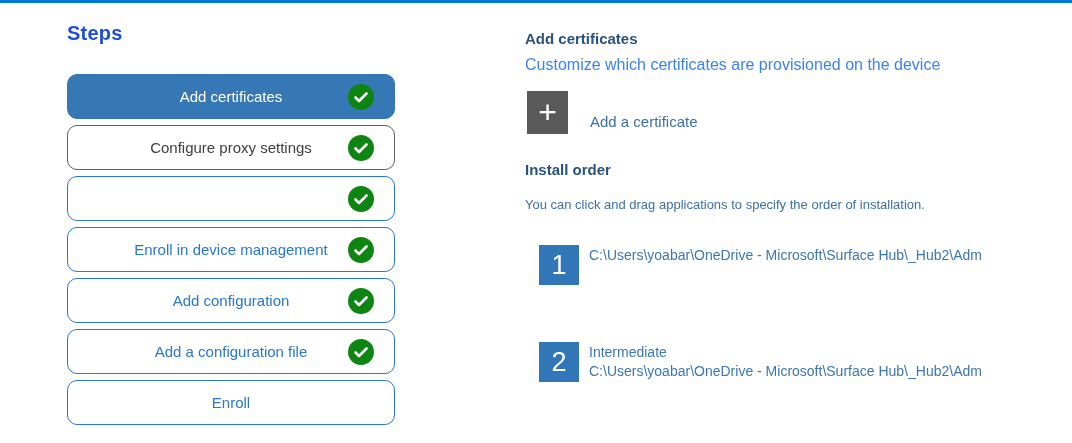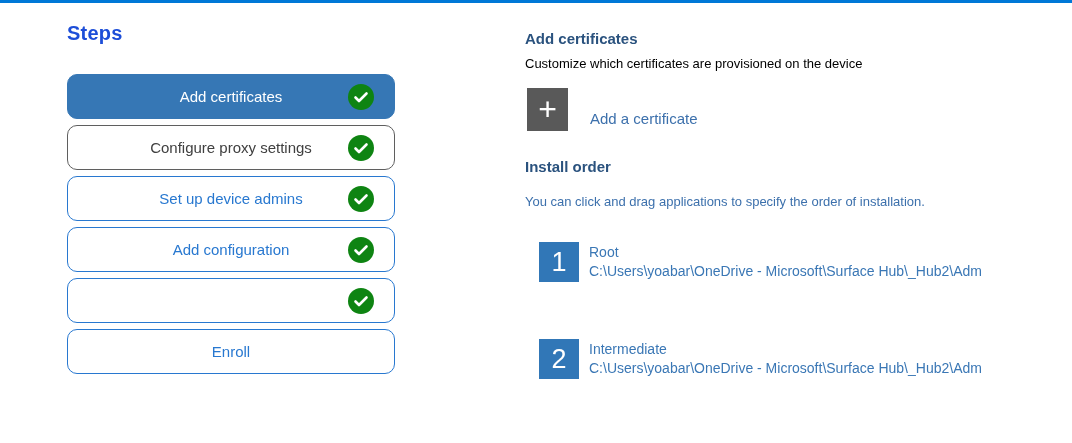--- a/index.html
+++ b/index.html
@@ -47,21 +47,21 @@
     width: 26px; height: 26px; display: block;
   }
   
   .content {
     position: absolute; left: 525px; top: 30px; width: 540px;
   }
   .section-title {
     font-size: 15px; font-weight: bold; color: #2A527E;
   }
   .section-subtitle {
-    font-size: 13px; color: #000000; margin-top: 9px;
+    font-size: 16px; color: #3b82f6; margin-top: 9px;
   }
   .add-row {
     margin-top: 17px; margin-left: 2px;
     display: flex; align-items: flex-start;
     cursor: pointer; width: fit-content;
   }
   .plus-box {
     width: 41px; height: 43px; background: #595959;
     display: flex; align-items: center; justify-content: center;
     color: #ffffff; font-size: 32px; font-weight: 100; line-height: 1;
@@ -117,41 +117,50 @@
     <span class="step-label">Configure proxy settings</span>
     <span class="check">
       <svg width="26" height="26" viewBox="0 0 26 26">
           <circle cx="13" cy="13" r="13" fill="#0E8412"></circle>
           <path d="M7.5 13.5 L11 17 L18.5 9.5" fill="none" stroke="#ffffff" stroke-width="2.6" stroke-linecap="round" stroke-linejoin="round"></path>
         </svg>
     </span>
   </div>
 
   <div class="step">
-    <span class="step-label">Set up device admins</span>
-    <span class="check">
-      <svg width="26" height="26" viewBox="0 0 26 26">
-          <circle cx="13" cy="13" r="13" fill="#0E8412"></circle>
-          <path d="M7.5 13.5 L11 17 L18.5 9.5" fill="none" stroke="#ffffff" stroke-width="2.6" stroke-linecap="round" stroke-linejoin="round"></path>
-        </svg>
-    </span>
-  </div>
-
+    <span class="check">
+      <svg width="26" height="26" viewBox="0 0 26 26">
+          <circle cx="13" cy="13" r="13" fill="#0E8412"></circle>
+          <path d="M7.5 13.5 L11 17 L18.5 9.5" fill="none" stroke="#ffffff" stroke-width="2.6" stroke-linecap="round" stroke-linejoin="round"></path>
+        </svg>
+    </span>
+  </div>
+
+  <div class="step">
+    <span class="step-label">Enroll in device management</span>
+    <span class="check">
+      <svg width="26" height="26" viewBox="0 0 26 26">
+          <circle cx="13" cy="13" r="13" fill="#0E8412"></circle>
+          <path d="M7.5 13.5 L11 17 L18.5 9.5" fill="none" stroke="#ffffff" stroke-width="2.6" stroke-linecap="round" stroke-linejoin="round"></path>
+        </svg>
+    </span>
+  </div>
 
   <div class="step">
     <span class="step-label">Add configuration</span>
     <span class="check">
       <svg width="26" height="26" viewBox="0 0 26 26">
           <circle cx="13" cy="13" r="13" fill="#0E8412"></circle>
           <path d="M7.5 13.5 L11 17 L18.5 9.5" fill="none" stroke="#ffffff" stroke-width="2.6" stroke-linecap="round" stroke-linejoin="round"></path>
         </svg>
     </span>
   </div>
 
   <div class="step">
+    <span class="step-label">Add a configuration file</span>
     <span class="check">
       <svg width="26" height="26" viewBox="0 0 26 26">
           <circle cx="13" cy="13" r="13" fill="#0E8412"></circle>
           <path d="M7.5 13.5 L11 17 L18.5 9.5" fill="none" stroke="#ffffff" stroke-width="2.6" stroke-linecap="round" stroke-linejoin="round"></path>
         </svg>
     </span>
   </div>
 
   <div class="step">
     <span class="step-label">Enroll</span>
@@ -167,21 +176,20 @@
     <span class="add-label">Add a certificate</span>
   </div>
 
   <h4 class="install-title">Install order</h4>
   <p class="install-subtitle">You can click and drag applications to specify the order of installation.</p>
 
   <div class="install-list">
     <div class="install-item">
       <span class="num-box">1</span>
       <div class="item-text">
-        <div class="item-name">Root</div>
         <div class="item-path">C:\Users\yoabar\OneDrive - Microsoft\Surface Hub\_Hub2\Adm</div>
       </div>
     </div>
 
     <div class="install-item">
       <span class="num-box">2</span>
       <div class="item-text">
         <div class="item-name">Intermediate</div>
         <div class="item-path">C:\Users\yoabar\OneDrive - Microsoft\Surface Hub\_Hub2\Adm</div>
       </div>

